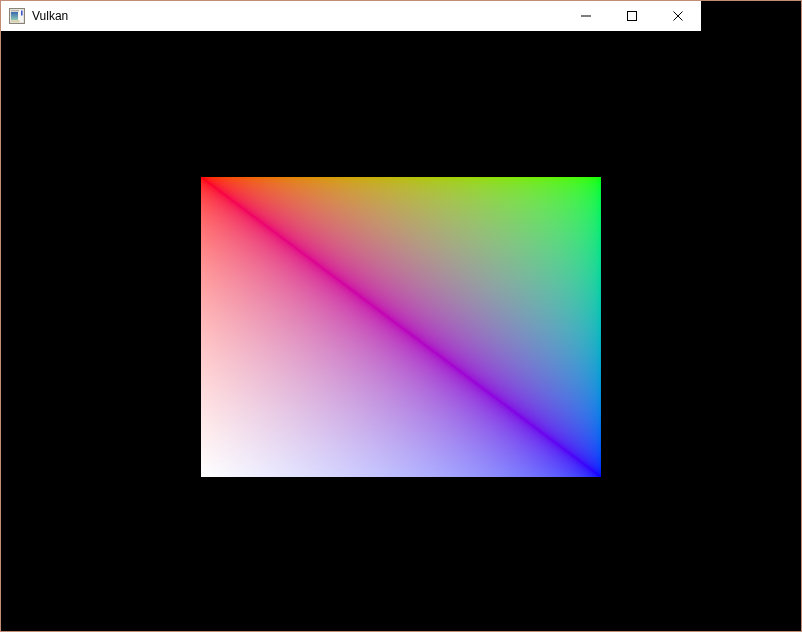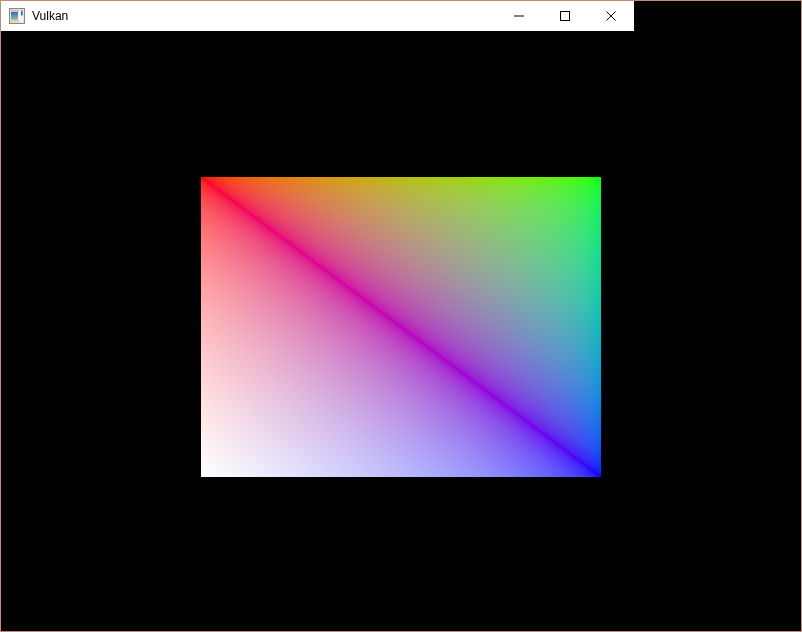--- a/index.html
+++ b/index.html
@@ -24,21 +24,21 @@
   .window {
     box-sizing: border-box;
     width: 802px;
     height: 632px;
     border: 1px solid var(--border-color);
     background: var(--client-bg);
   }
 
   .titlebar {
     position: relative;
-    width: 633px;
+    width: 700px;
     height: 30px;
     background: var(--titlebar-bg);
     display: flex;
     align-items: center;
   }
 
   .app-icon {
     width: 16px;
     height: 16px;
     margin-left: 8px;

